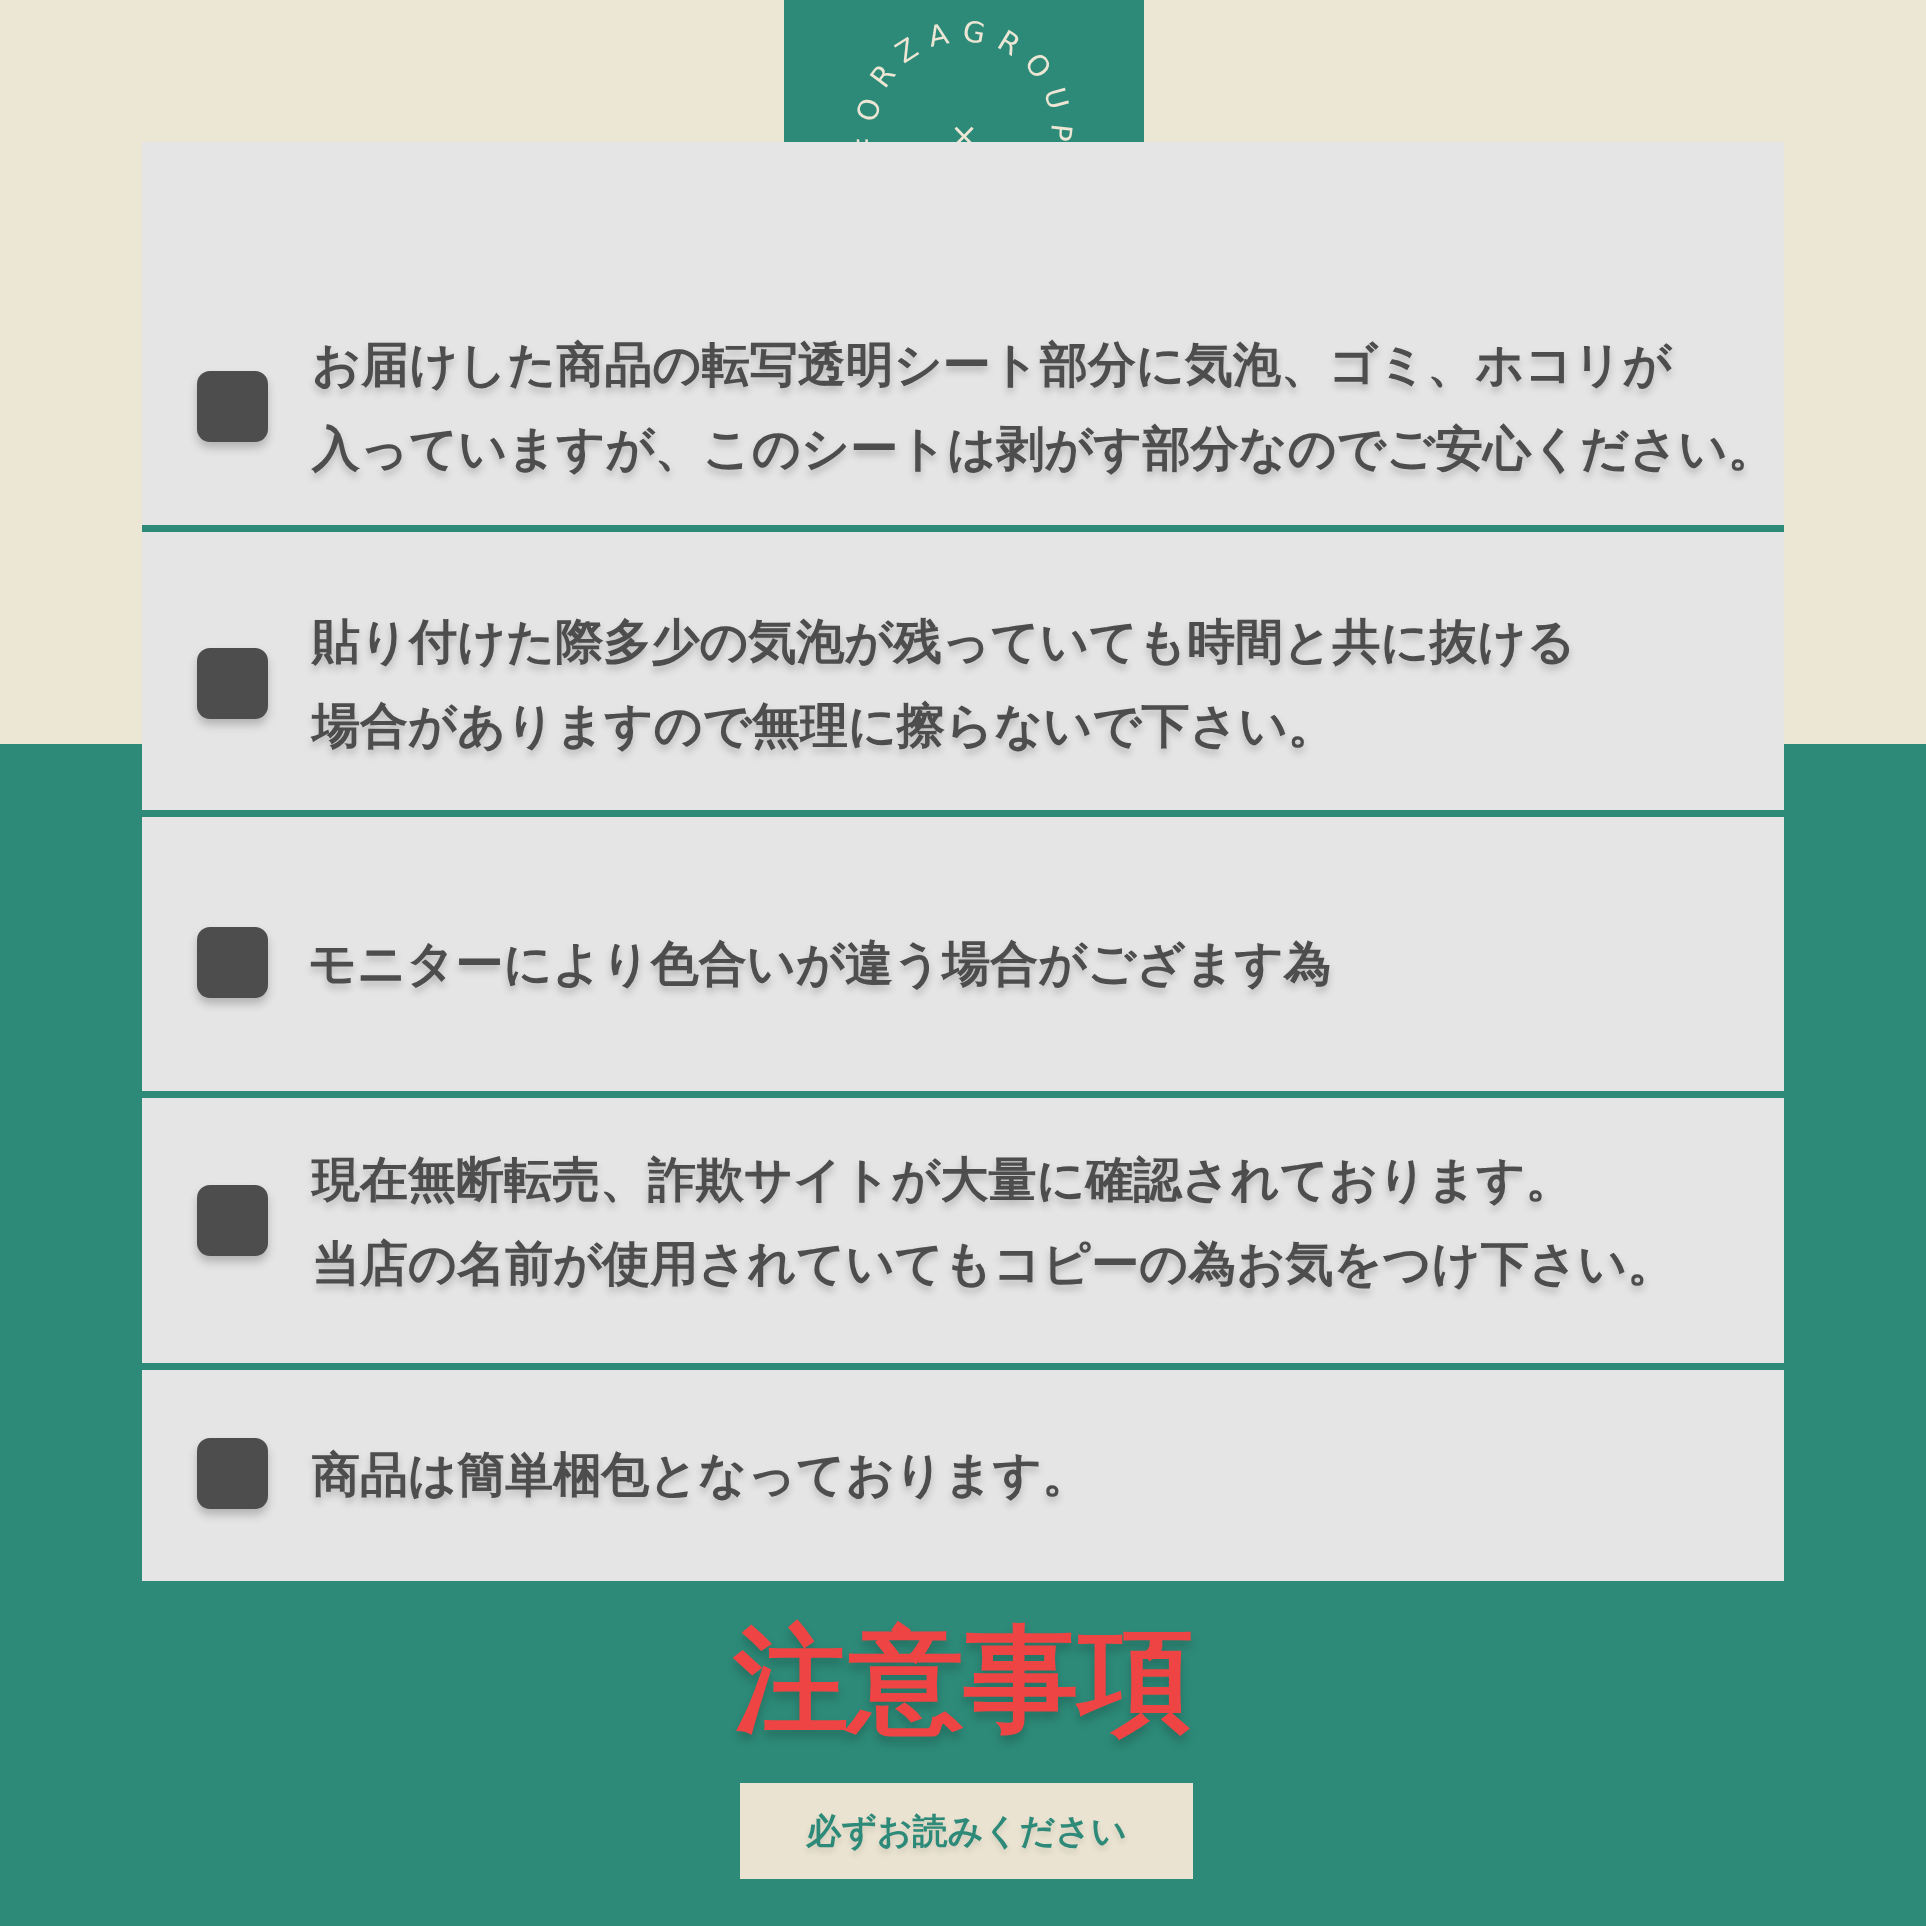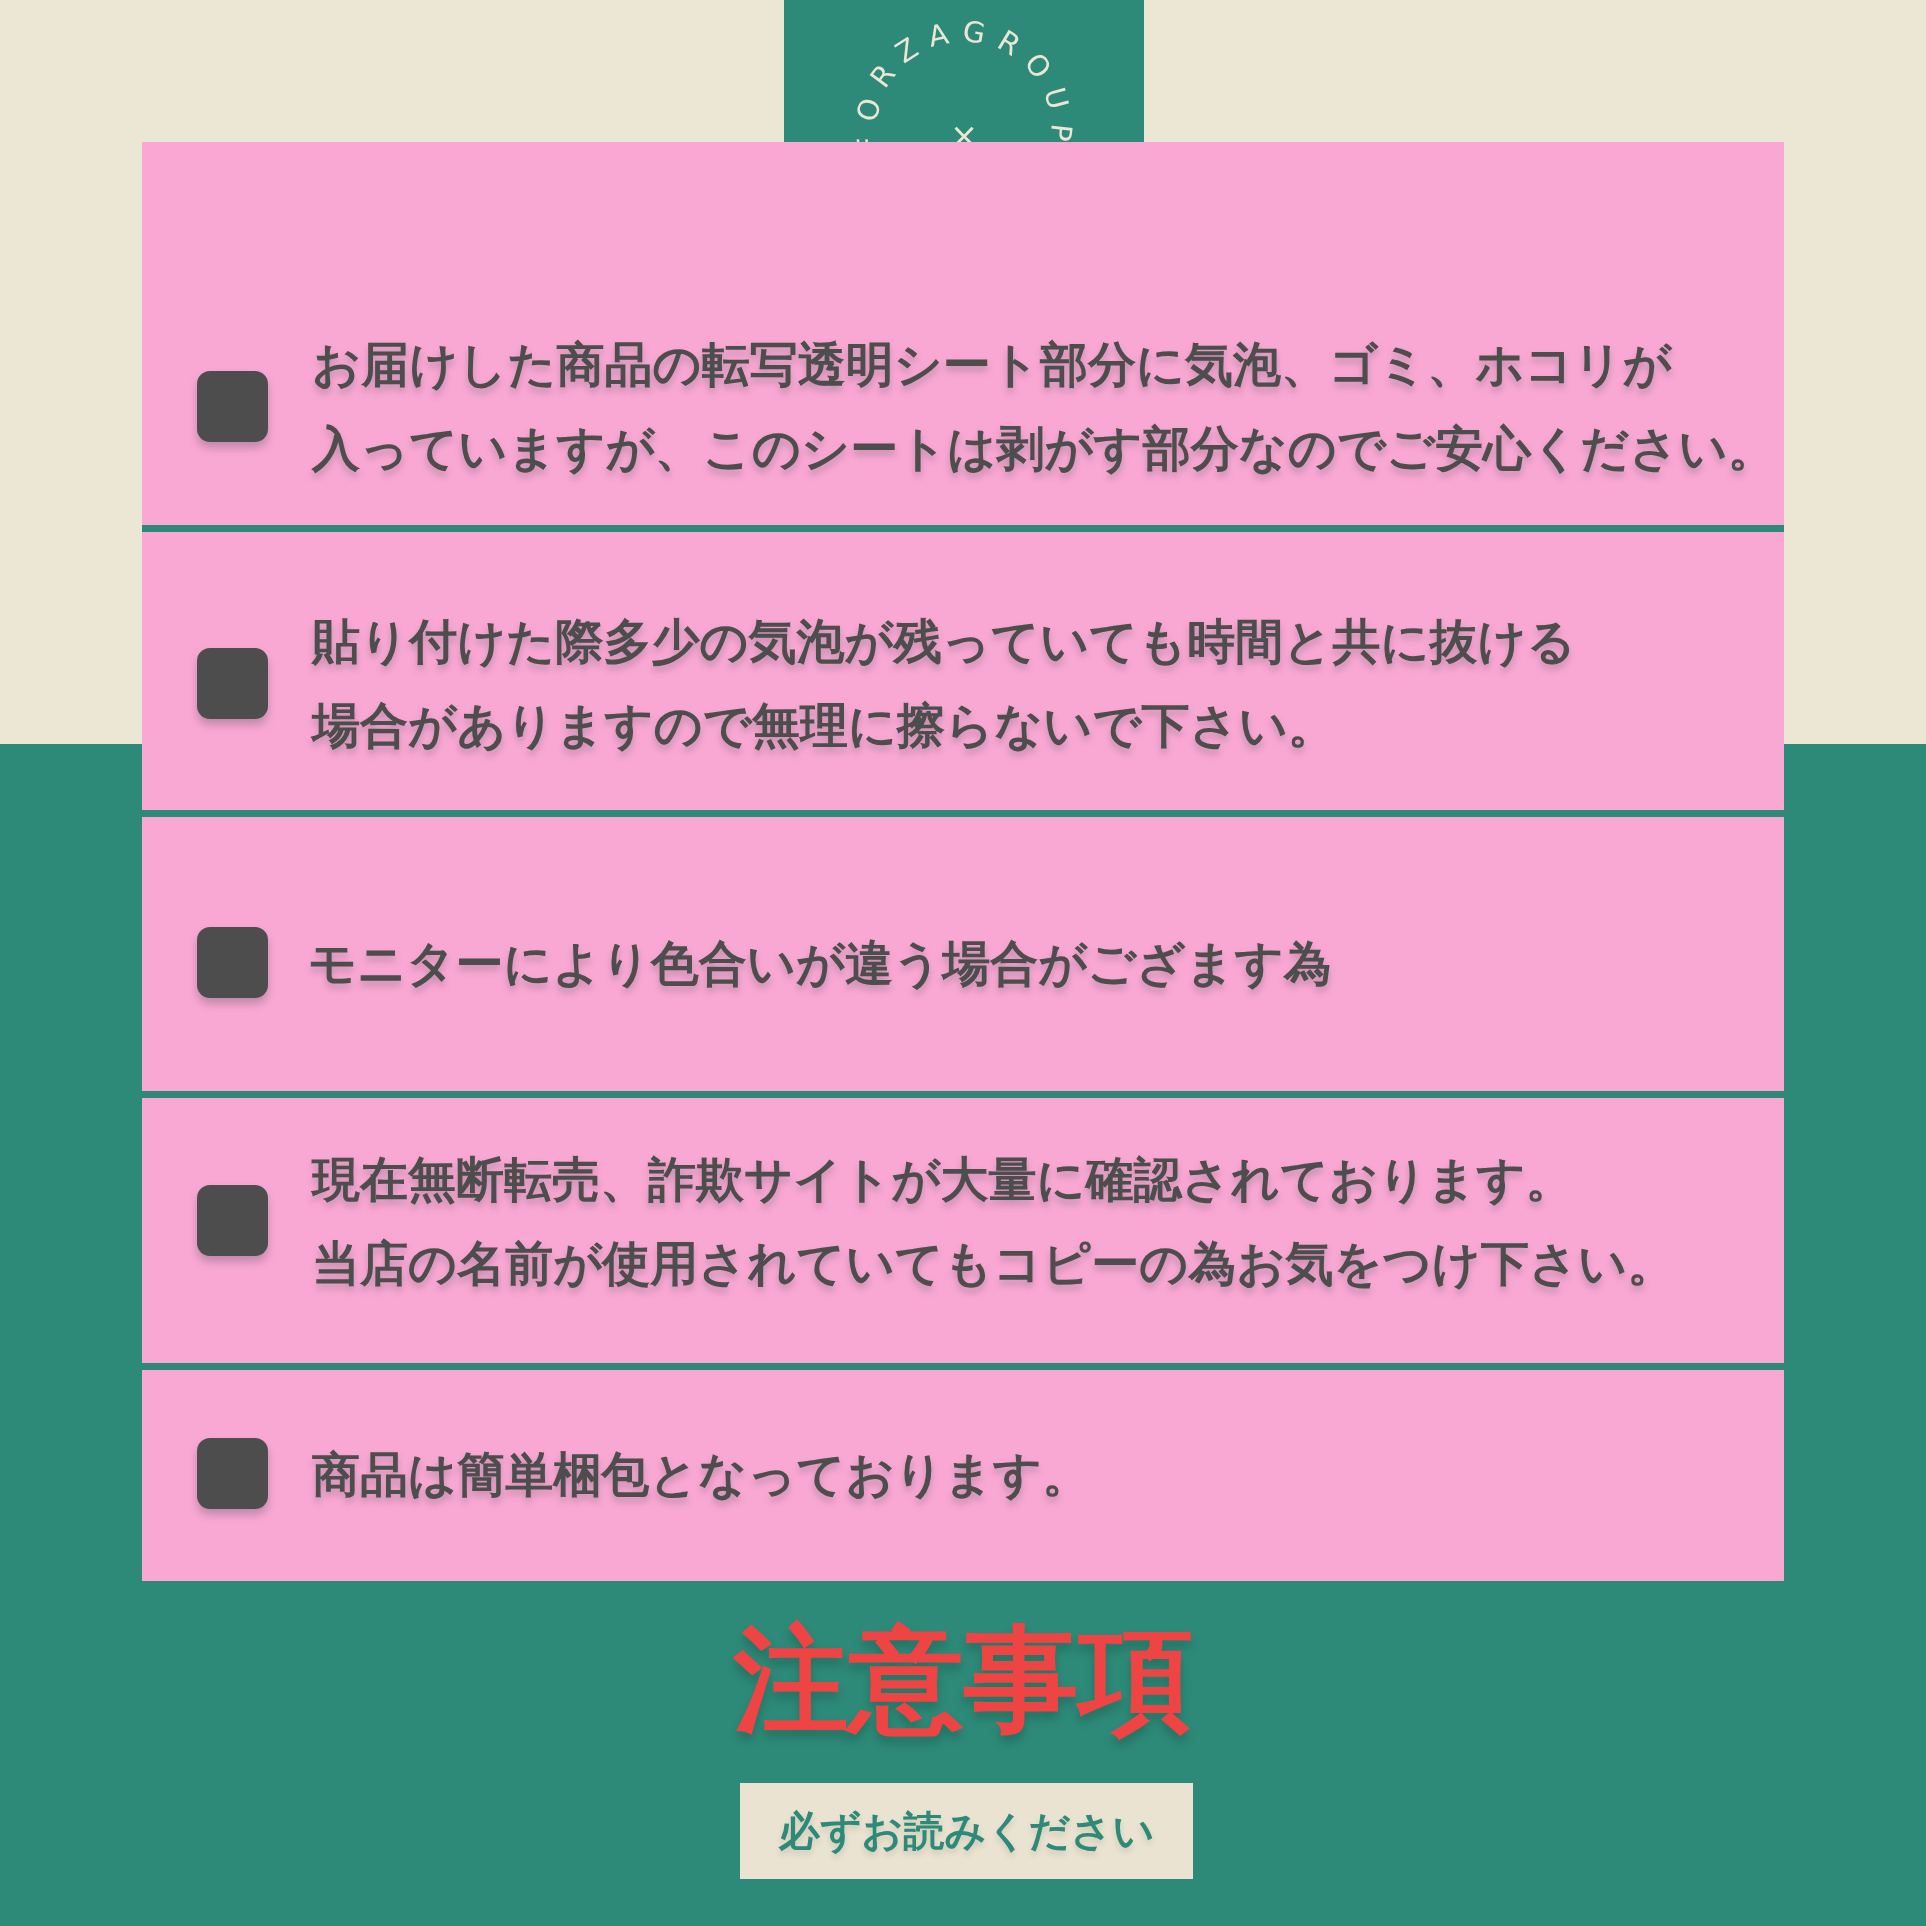--- a/index.html
+++ b/index.html
@@ -37,21 +37,21 @@
   .ring-x {
     fill: #ede6d4;
     font-family: "DejaVu Sans", "Liberation Sans", sans-serif;
     font-size: 34px;
     text-anchor: middle;
     font-weight: 400;
   }
   .card {
     position: absolute; left: 142px; top: 142px;
     width: 1642px; height: 1439px;
-    background: #f9a8d4;
+    background: #e5e5e5;
   }
   .row {
     box-sizing: border-box;
     display: flex;
     align-items: center;
     gap: 44px;
     padding-left: 55px;
     border-bottom: 7px solid #2d8a78;
   }
   .row-1 { height: 390px; padding-top: 145px; }
@@ -90,21 +90,21 @@
   .read-badge {
     position: absolute; left: 740px; top: 1783px;
     width: 453px; height: 96px;
     background: #eae3d1;
     display: flex;
     align-items: center;
     justify-content: center;
   }
   .read-badge span {
     color: #2d8a78;
-    font-size: 41px;
+    font-size: 35px;
     font-weight: 900;
     letter-spacing: 0px;
     text-shadow: 0 4px 6px rgba(0,0,0,0.12);
   }
 </style>
 </head>
 <body>
 
 <div class="canvas">
 

